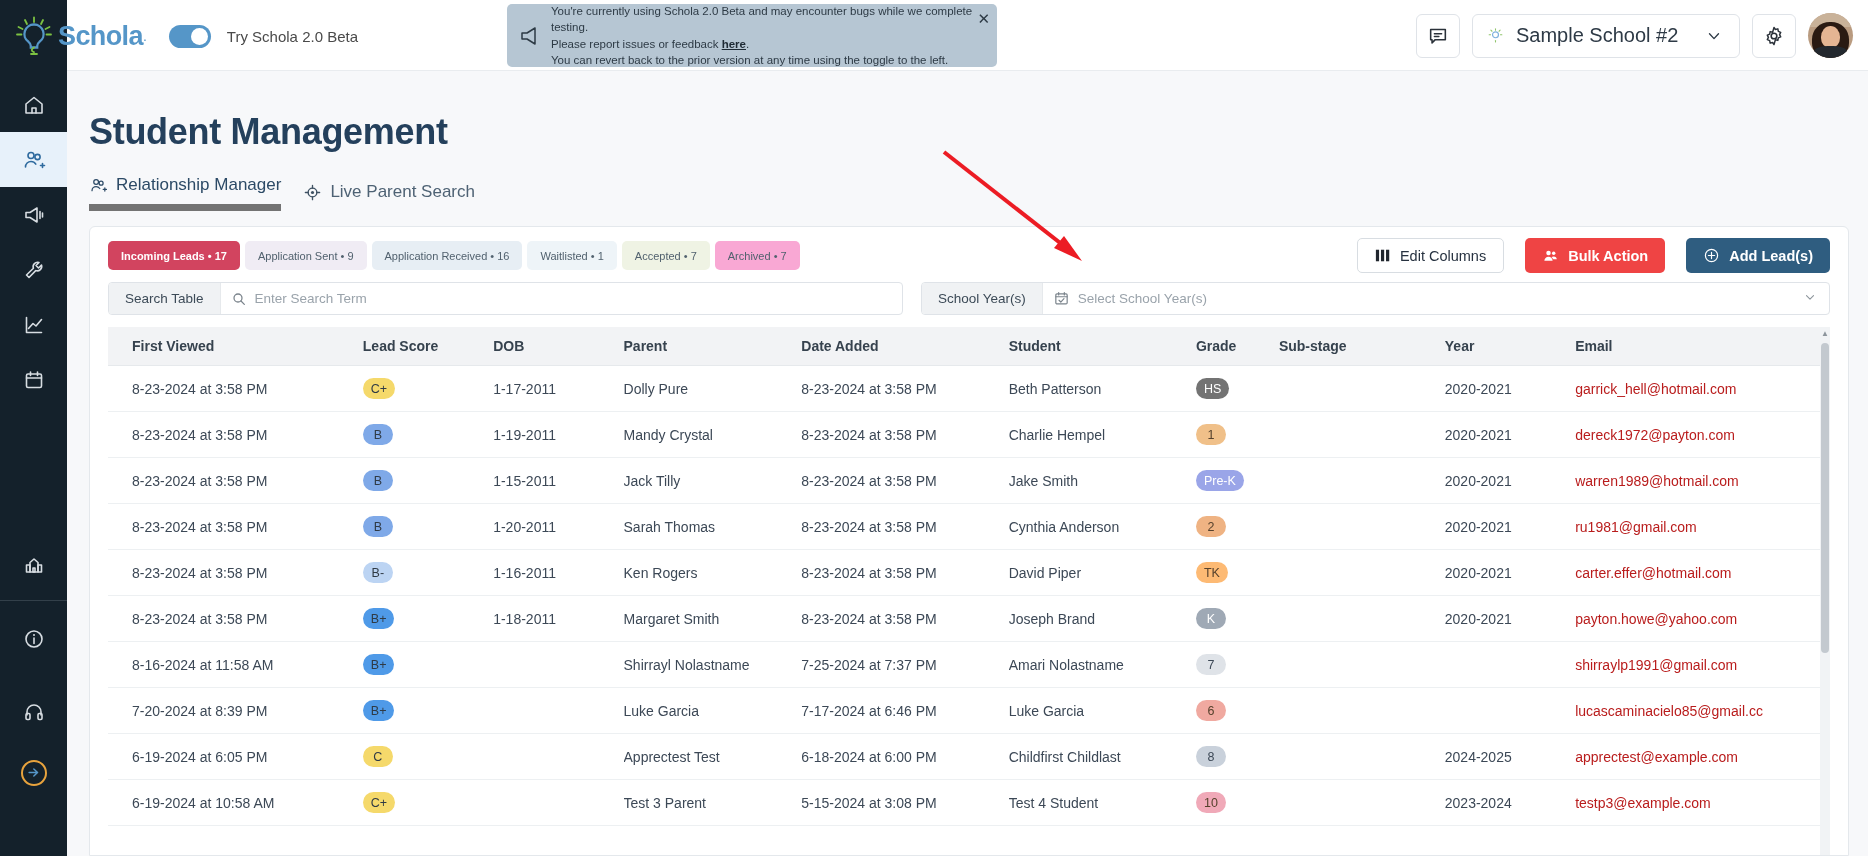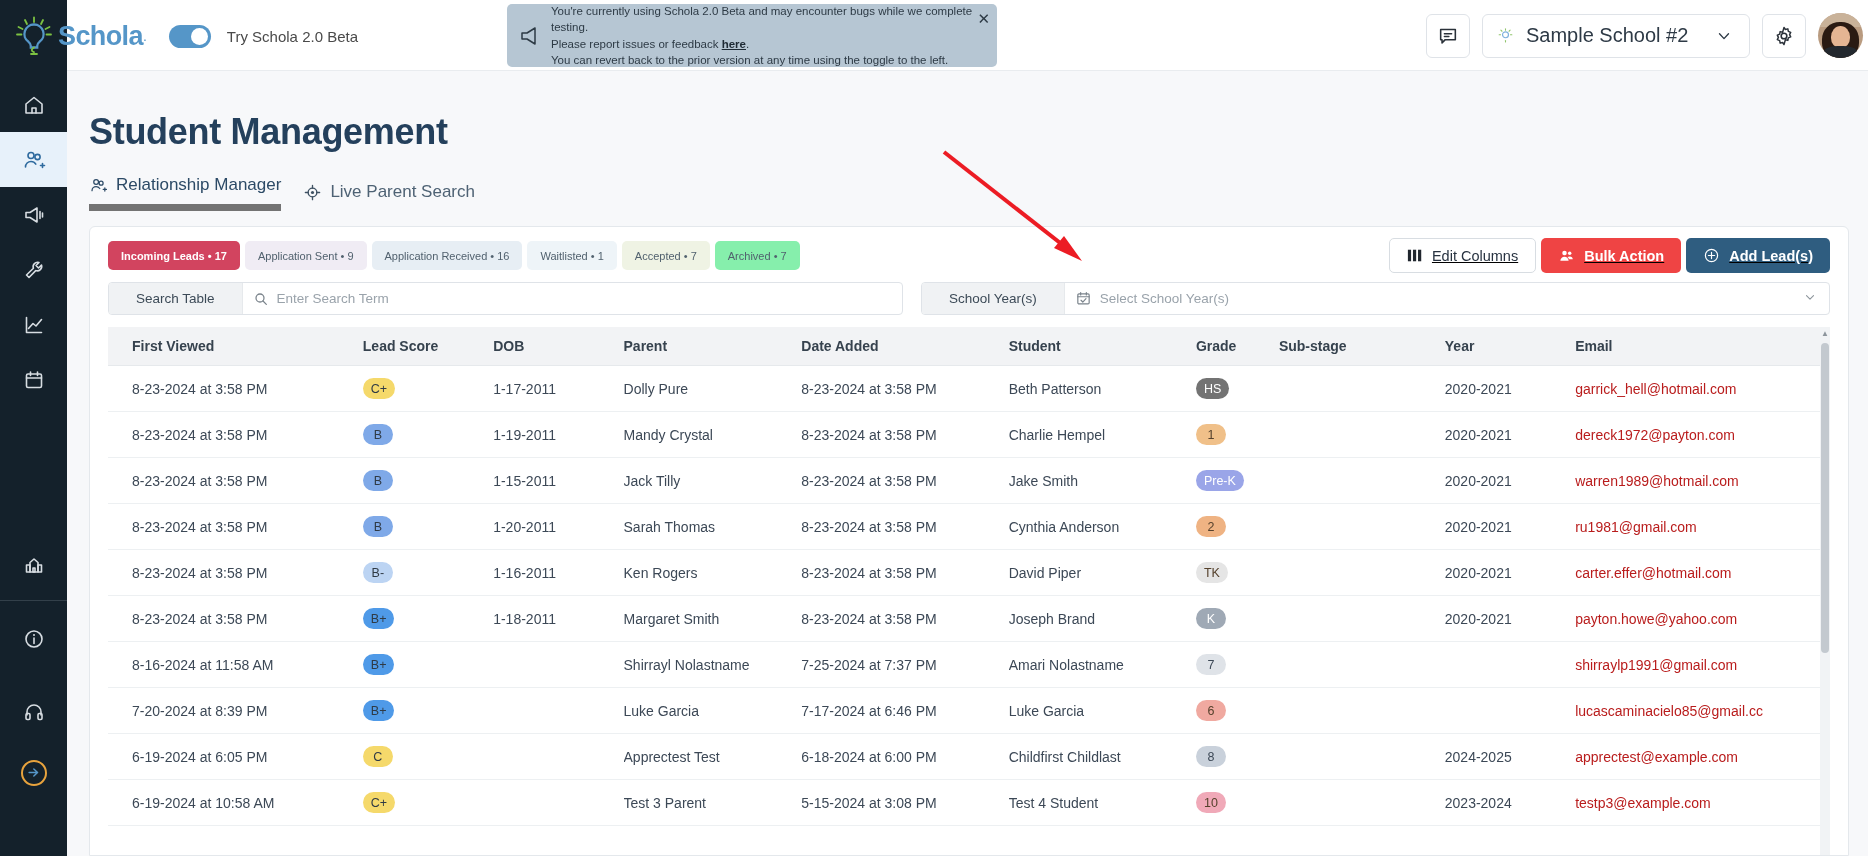--- a/index.html
+++ b/index.html
@@ -78,21 +78,21 @@
   .banner-ico { flex: none; width: 26px; margin-right: 6px; }
   .banner-text { font-size: 11.5px; color: #2d3a45; line-height: 1.42; }
   .banner-text a { color: #1f2b35; font-weight: bold; }
   .banner-close {
     position: absolute; right: 7px; top: 8px;
     font-size: 15px; color: #2d3a45; cursor: pointer; line-height: 1;
     font-family: "DejaVu Sans", sans-serif;
   }
 
   #hdr-right {
-    position: absolute; right: 5px; top: 13px;
+    position: absolute; right: 15px; top: 13px;
     display: flex; align-items: center; gap: 12px;
   }
   .icon-box {
     width: 44px; height: 44px; border: 1px solid #dfe3e8; border-radius: 6px;
     background: #fff; display: flex; align-items: center; justify-content: center;
     cursor: pointer;
   }
   .school-select {
     height: 44px; min-width: 268px; border: 1px solid #dfe3e8; border-radius: 6px;
     background: #fff; display: flex; align-items: center; gap: 12px;
@@ -157,42 +157,42 @@
   .pill {
     height: 29px; border-radius: 5px; padding: 0 13px;
     display: flex; align-items: center;
     font-size: 11px; color: #51616e; white-space: nowrap; cursor: pointer;
   }
   .pill.active { background: #d2445f; color: #fff; font-weight: bold; }
 
   
   #actions {
     position: absolute; right: 18px; top: 11px;
-    display: flex; gap: 5px; text-decoration: underline;
+    display: flex; gap: 21px;
   }
   .btn {
     height: 35px; border-radius: 5px; display: flex; align-items: center;
     gap: 9px; padding: 0 17px; font-size: 14.5px; cursor: pointer; white-space: nowrap;
   }
   .btn-outline { background: #fff; border: 1px solid #d8dde2; color: #273240; }
   .btn-muted { background: #ef4444; color: #fff; font-weight: bold; }
   .btn-primary { background: #2f5d80; color: #fff; font-weight: bold; }
 
   
   #filters {
     position: absolute; left: 18px; top: 55px; right: 18px;
     display: flex; gap: 18px;
   }
   .field {
     height: 33px; border: 1px solid #dfe3e8; border-radius: 4px;
     display: flex; align-items: center; background: #fff; overflow: hidden;
   }
   .field-label {
     height: 100%; background: #f0f2f4; display: flex; align-items: center;
-    padding: 0 27px; font-size: 13.5px; color: #3c4a57; white-space: nowrap;
+    padding: 0 16px; font-size: 13.5px; color: #3c4a57; white-space: nowrap;
     border-right: 1px solid #e6e9ec;
   }
   .field-ico { padding: 0 8px 0 10px; display: flex; align-items: center; }
   .field-ph { font-size: 13.5px; color: #9aa3ab; }
   .field-caret { margin-left: auto; padding-right: 12px; color: #8d959c; }
   #f-search { width: 795px; }
   #f-year { flex: 1; }
 
   
   #table-wrap {
@@ -440,21 +440,21 @@
   </div>
 
   <div id="card">
 
     <div id="pills">
         <div class="pill active">Incoming Leads • 17</div>
         <div class="pill" style="background: rgb(240, 236, 244);">Application Sent • 9</div>
         <div class="pill" style="background: rgb(231, 238, 244);">Application Received • 16</div>
         <div class="pill" style="background: rgb(238, 244, 248);">Waitlisted • 1</div>
         <div class="pill" style="background: rgb(239, 243, 228);">Accepted • 7</div>
-        <div class="pill" style="background: #86efac;">Archived • 7</div>
+        <div class="pill" style="background: #f9a8d4;">Archived • 7</div>
       </div>
 
     <div id="actions">
       <div class="btn btn-outline">
         <svg width="16" height="15" viewBox="0 0 18 16">
           <rect x="1" y="1.5" width="3.6" height="13" fill="#20262e"></rect>
           <rect x="6.7" y="1.5" width="3.6" height="13" fill="#20262e"></rect>
           <rect x="12.4" y="1.5" width="3.6" height="13" fill="#20262e"></rect>
         </svg>
         <span>Edit Columns</span>
@@ -572,21 +572,21 @@
               <td class="c-year">2020-2021</td>
               <td class="c-email email">ru1981@gmail.com</td>
             </tr>
             <tr>
               <td class="c-first">8-23-2024 at 3:58 PM</td>
               <td class="c-score"><span class="badge" style="background: rgb(188, 212, 243);">B-</span></td>
               <td class="c-dob">1-16-2011</td>
               <td class="c-parent">Ken Rogers</td>
               <td class="c-added">8-23-2024 at 3:58 PM</td>
               <td class="c-student">David Piper</td>
-              <td class="c-grade"><span class="badge" style="background: #e5e5e5; color: rgb(85, 65, 44);">TK</span></td>
+              <td class="c-grade"><span class="badge" style="background: #fdba74; color: rgb(85, 65, 44);">TK</span></td>
               <td class="c-sub"></td>
               <td class="c-year">2020-2021</td>
               <td class="c-email email">carter.effer@hotmail.com</td>
             </tr>
             <tr>
               <td class="c-first">8-23-2024 at 3:58 PM</td>
               <td class="c-score"><span class="badge" style="background: rgb(79, 154, 232);">B+</span></td>
               <td class="c-dob">1-18-2011</td>
               <td class="c-parent">Margaret Smith</td>
               <td class="c-added">8-23-2024 at 3:58 PM</td>

